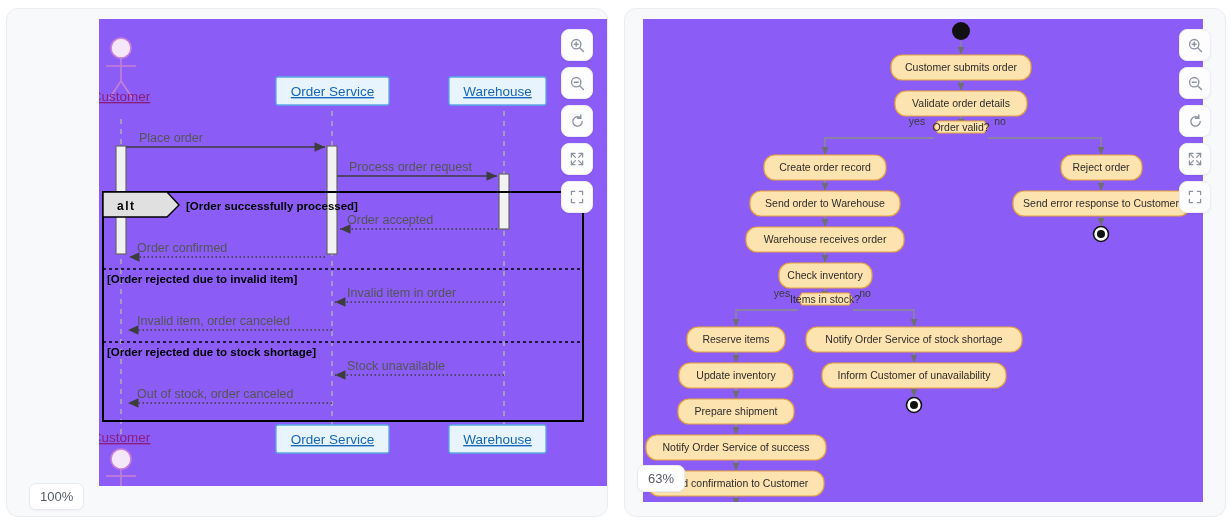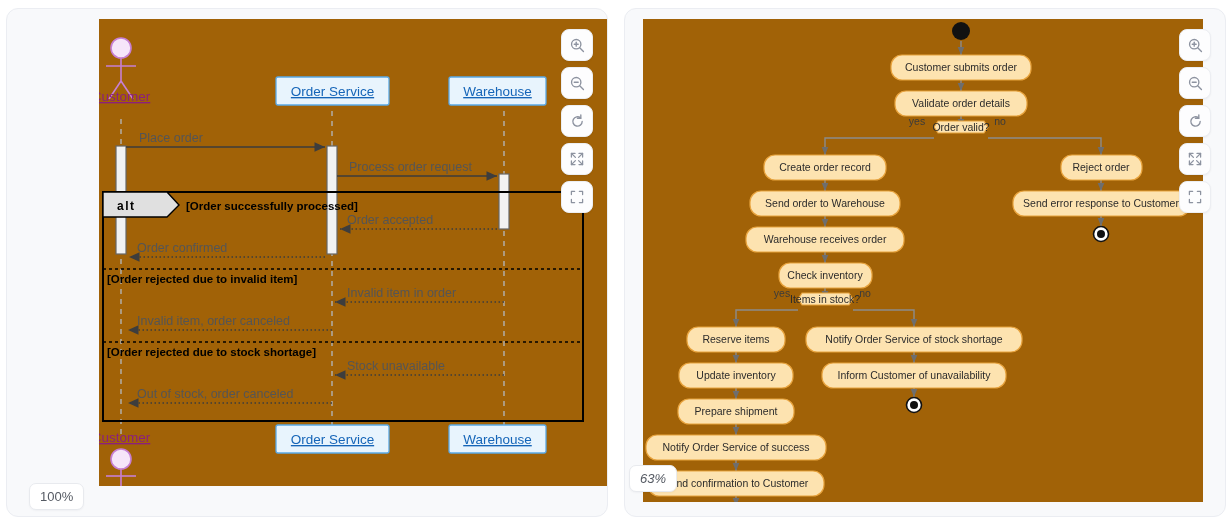--- a/index.html
+++ b/index.html
@@ -19,21 +19,21 @@
   .panel {
     position: relative;
     flex: 1 1 0;
     background: #f8f9fb;
     border: 1px solid #ebedf2;
     border-radius: 12px;
     overflow: hidden;
   }
   .canvas {
     position: absolute;
-    background: #a16207;
+    background: #8b5cf6;
     overflow: hidden;
   }
   
   #canvas-seq { left: 92px; top: 10px; right: 0px; bottom: 30px; }
   
   #canvas-act { left: 18px; top: 10px; right: 22px; bottom: 14px; }
 
   
   .toolbar {
     position: absolute;
@@ -61,21 +61,21 @@
     padding: 5px 10px;
     background: #ffffff;
     border: 1px solid #e8eaee;
     border-radius: 7px;
     font-size: 13px;
     color: #555a63;
     text-align: center;
     z-index: 40;
     box-shadow: 0 1px 2px rgba(16,24,40,.04);
   }
-  .zoom-badge.right { left: 4px; bottom: 24px; font-style: italic; }
+  .zoom-badge.right { left: 12px; bottom: 24px; }
 
   
   svg { overflow: visible; }
   text { font-family: "Liberation Sans", sans-serif; }
   .lbl-msg { font-size: 12.5px; fill: #555555; }
   .lbl-frag { font-size: 11.5px; fill: #000000; font-weight: bold; }
   .lbl-alt  { font-size: 12px; fill: #000000; font-weight: bold; letter-spacing: 1.5px;}
   .lbl-part { font-size: 13.5px; fill: #1565b8; text-decoration: underline; }
   .lbl-actor{ font-size: 13.5px; fill: #8b1f7d; text-decoration: underline; }
   .lbl-node { font-size: 10.5px; fill: #2b2b2b; }

